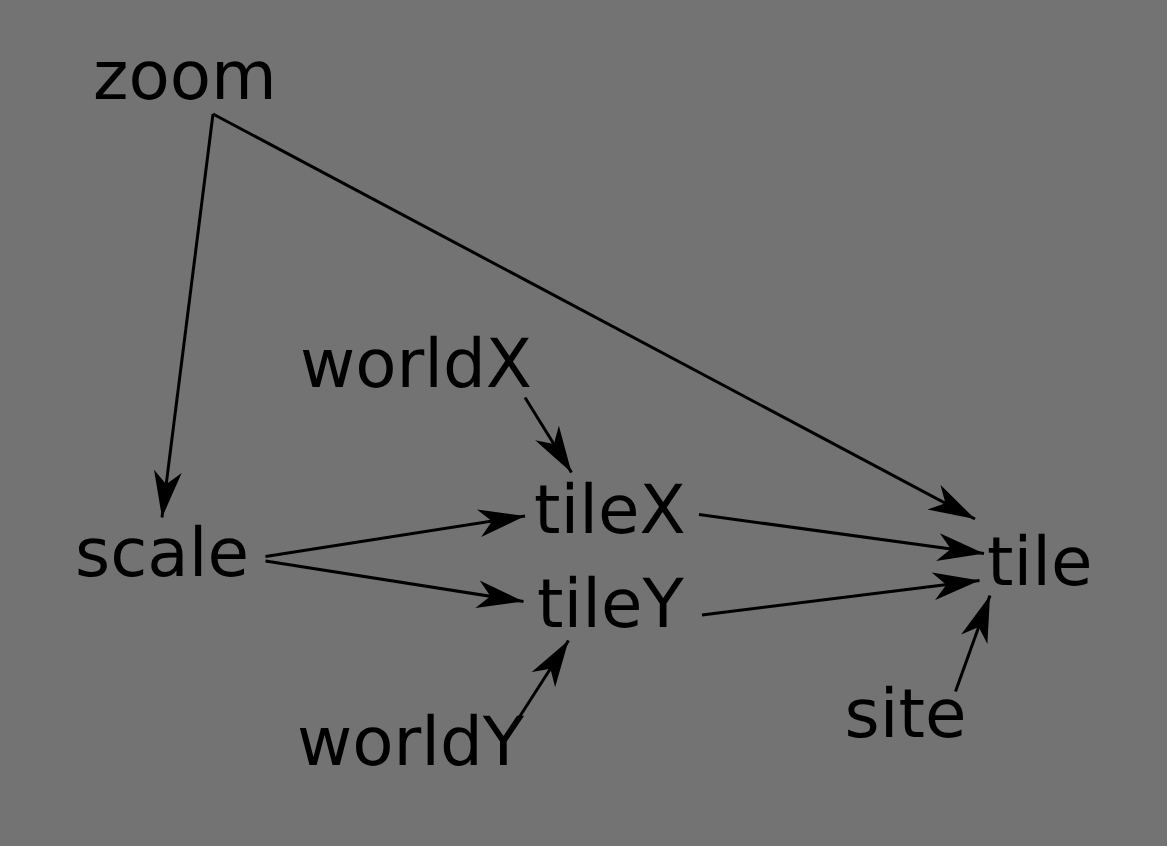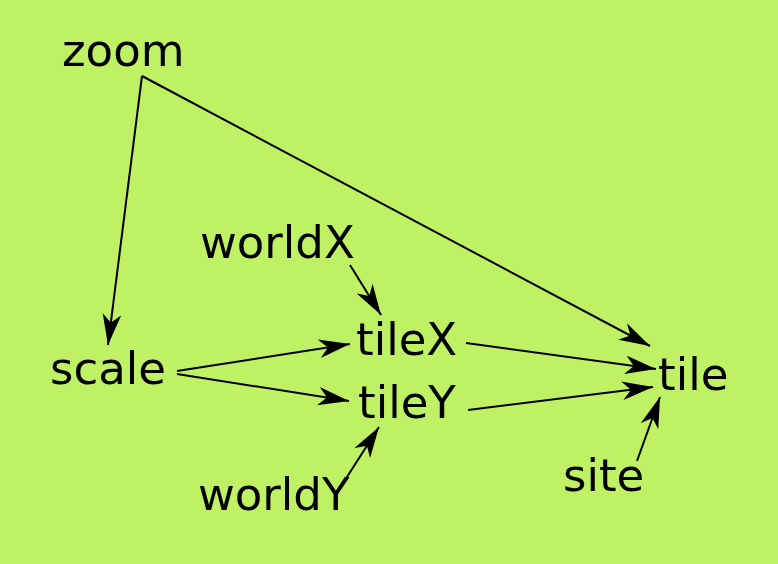--- a/index.html
+++ b/index.html
@@ -4,21 +4,21 @@
 <style>
   html, body {
     margin: 0;
     padding: 0;
     background: #ffffff;
   }
   .stage {
     position: relative;
     width: 778px;
     height: 564px;
-    background: #bef264;
+    background: #737373;
     overflow: hidden;
     font-family: "DejaVu Sans", "Liberation Sans", sans-serif;
   }
   .stage svg {
     display: block;
     width: 778px;
     height: 564px;
   }
   .node-label {
     fill: #000000;

